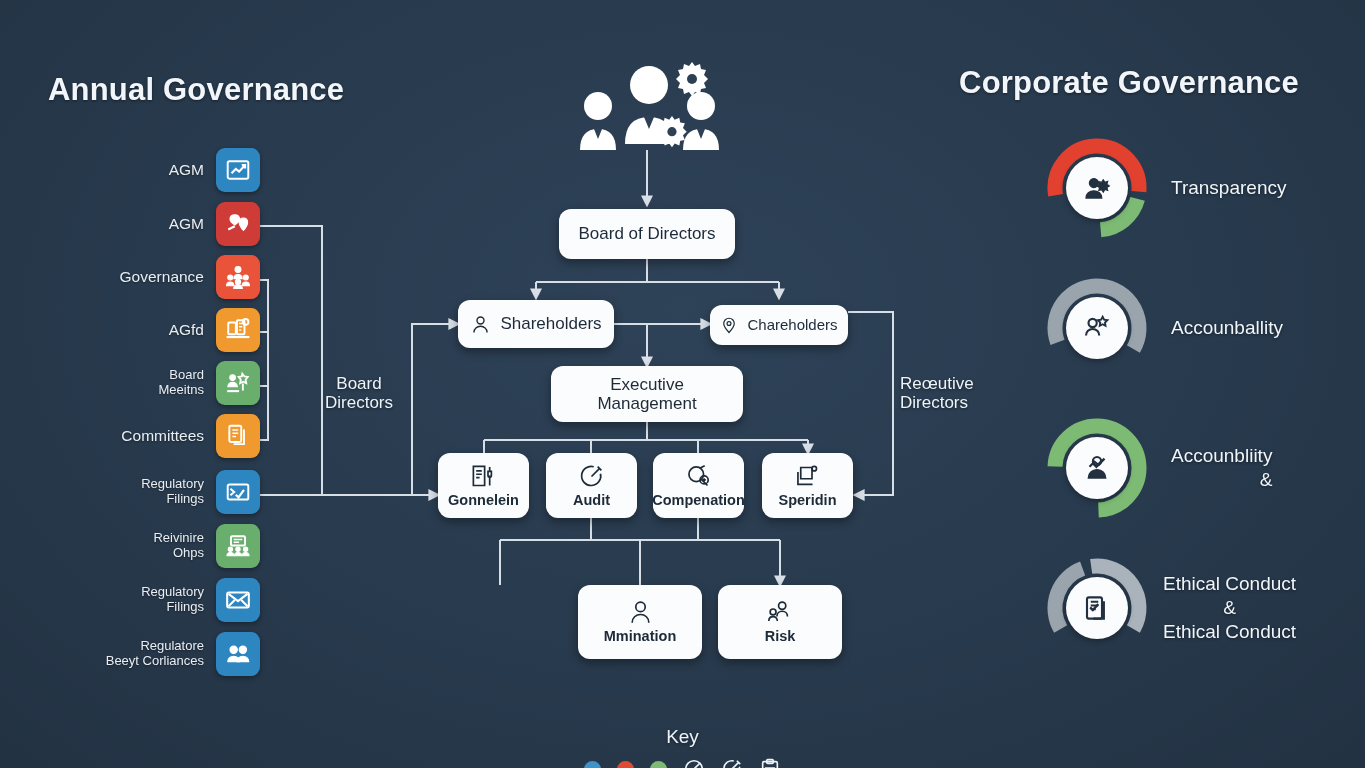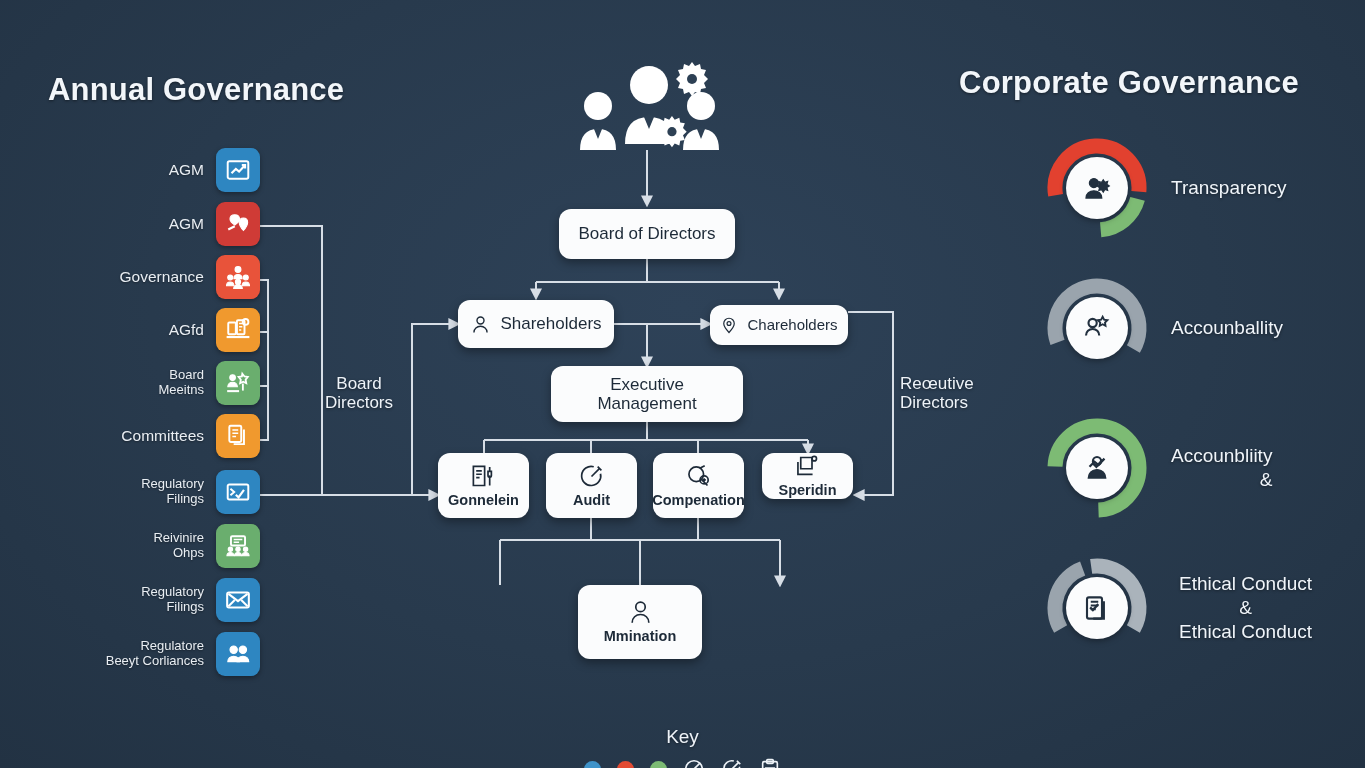--- a/index.html
+++ b/index.html
@@ -362,38 +362,47 @@
       <svg viewBox="0 0 24 24" fill="none" stroke="#1d2a38" stroke-width="1.5">
         <circle cx="10" cy="10" r="6.5"></circle>
           <path d="M14.8 14.8L20 20"></path>
         <circle cx="17" cy="15" r="3.6"></circle>
           <path d="M17 13.5v3M15.5 15h3"></path>
         <path d="M13.5 4.5l4-2"></path>
       </svg>
       <span class="ntext">Compenation</span>
     </div>
 
-    <div class="node stack small" style="left:762px;top:453px;width:91px;height:46px">
+    <div class="node stack small" style="left:762px;top:453px;width:91px;height:65px">
       <svg viewBox="0 0 24 24" fill="none" stroke="#1d2a38" stroke-width="1.5">
         <path d="M6 4h10v10H6z"></path>
           <path d="M3.5 8v11h13"></path>
           <circle cx="18" cy="5" r="2"></circle>
       </svg>
       <span class="ntext">Speridin</span>
     </div>
 
 
     <div class="node stack small" style="left:578px;top:585px;width:124px;height:74px">
       <svg viewBox="0 0 24 24" fill="none" stroke="#1d2a38" stroke-width="1.5">
         <circle cx="12" cy="7" r="4.2"></circle>
           <path d="M4.6 21c0-4.3 3.3-7.2 7.4-7.2s7.4 2.9 7.4 7.2"></path>
       </svg>
       <span class="ntext">Mmination</span>
     </div>
 
+    <div class="node stack small" style="left:718px;top:585px;width:124px;height:74px">
+      <svg viewBox="0 0 24 24" fill="none" stroke="#1d2a38" stroke-width="1.5">
+        <circle cx="13.5" cy="6" r="3.2"></circle>
+          <path d="M8.8 15.5c0-2.8 2.1-4.6 4.7-4.6s4.7 1.8 4.7 4.6"></path>
+        <circle cx="5.4" cy="11.5" r="2.6"></circle>
+          <path d="M1.6 19.5c0-2.4 1.7-3.9 3.8-3.9s3.8 1.5 3.8 3.9"></path>
+      </svg>
+      <span class="ntext">Risk</span>
+    </div>
 
     <div class="side-note" style="left:316px;top:374px;width:86px">Board
 Directors</div>
     <div class="side-note" style="left:900px;top:374px;width:96px;text-align:left">Reœutive
 Directors</div>
   </div>
 
   <div id="right-list">
       <div class="pillar" style="top: 0px;">
         <div class="ring">
@@ -451,21 +460,21 @@
           </svg>
           <div class="hub">
             <svg viewBox="0 0 24 24" fill="none" stroke="currentColor">
               <rect x="4" y="3.5" width="12" height="17" rx="1.5" fill="none" stroke="currentColor" stroke-width="1.7"></rect>
               <path d="M7 7h6M7 10h6M7 13h4" stroke="currentColor" stroke-width="1.5"></path>
               <path d="M6.5 11.5l2.2 2.2 4.3-4.8" fill="none" stroke="currentColor" stroke-width="1.8"></path>
               <path d="M17.5 6.5v14H9" fill="none" stroke="currentColor" stroke-width="1.7"></path>
             </svg>
           </div>
         </div>
-        <div class="plabel" style="text-align: center; margin-left: 30px;">Ethical Conduct
+        <div class="plabel" style="text-align: center; margin-left: 14px;">Ethical Conduct
 &amp;
 Ethical Conduct</div>
       </div>
     </div>
 
   <div id="key">
     <div class="ktitle">Key</div>
     <div class="krow" id="key-row">
         <span class="kdot" style="background: rgb(63, 147, 201);"></span>
         <span class="kdot" style="background: rgb(226, 75, 51);"></span>

